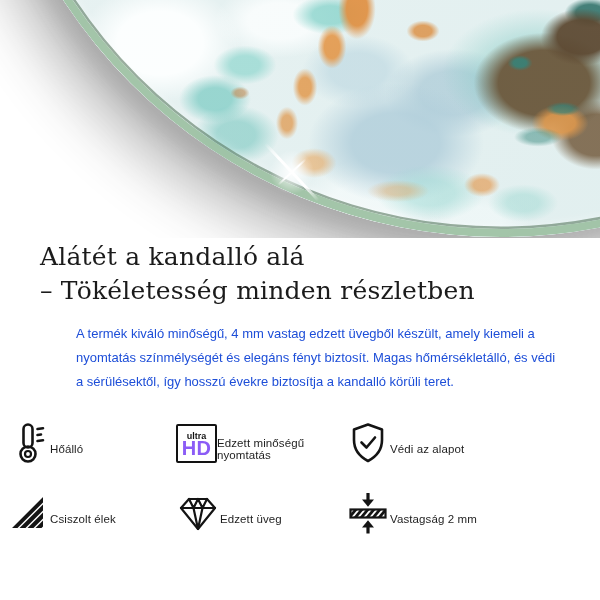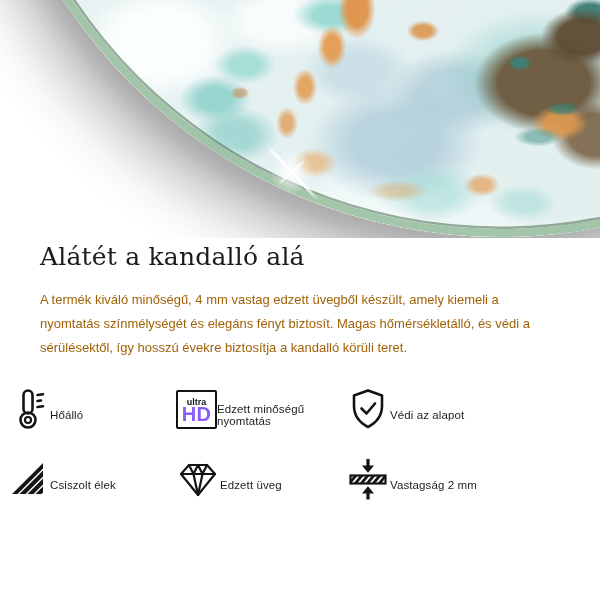--- a/index.html
+++ b/index.html
@@ -62,21 +62,21 @@
   .sparkle .ray { position:absolute; left:50%; top:50%; border-radius:2px;
     background:linear-gradient(90deg, rgba(255,255,255,0), #fff 25%, #fff 75%, rgba(255,255,255,0)); }
   .sparkle .ray1 { width:78px; height:2.5px; transform:translate(-50%,-50%) rotate(47deg); }
   .sparkle .ray2 { width:38px; height:2px;  transform:translate(-50%,-50%) rotate(-43deg); }
 
   
   .content { padding:2px 40px 0 40px; }
   h1 { font-family:"DejaVu Serif","Liberation Serif",serif; font-weight:400;
        font-size:25px; line-height:34px; color:#1b1b1b; letter-spacing:.2px; }
   h1 span { display:block; }
-  .desc { margin-top:14px; max-width:545px; font-size:13px; line-height:24px; color:#a16207; }
+  .desc { margin-top:14px; max-width:545px; font-size:13px; line-height:24px; color:#1d4ed8;margin-left:36px; }
 
   
   .features { display:grid; grid-template-columns:repeat(3,170px); row-gap:26px;
               margin:27px 0 0 6px; }
   .feature { display:flex; flex-direction:row; align-items:center; }
   .icon-wrap { height:44px; display:flex; align-items:center; justify-content:center; }
   .feature .label { margin-top:11px; font-size:11.5px; color:#1e1e1e; letter-spacing:.1px; }
   .icon-wrap svg { display:block; }
   .uhd-box { width:41px; height:39px; border:2.5px solid #121212; border-radius:2px;
              display:flex; flex-direction:column; align-items:center; justify-content:center; }
@@ -96,20 +96,21 @@
     <div class="sparkle">
       <div class="glow"></div>
       <div class="ray ray1"></div>
       <div class="ray ray2"></div>
     </div>
   </div>
 
   <section class="content">
     <h1>
       <span>Alátét a kandalló alá</span>
+      <span>– Tökéletesség minden részletben</span>
     </h1>
     <p class="desc">A termék kiváló minőségű, 4 mm vastag edzett üvegből készült, amely kiemeli a nyomtatás színmélységét és elegáns fényt biztosít. Magas hőmérsékletálló, és védi a sérülésektől, így hosszú évekre biztosítja a kandalló körüli teret.</p>
   </section>
 
   <div class="features">
 
     <div class="feature">
       <div class="icon-wrap">
         <svg width="44" height="44" viewBox="0 0 44 44" fill="none" stroke="#141414" stroke-width="2.6" stroke-linecap="round">
           <rect x="17.5" y="3.5" width="9" height="23" rx="4.5"></rect>

